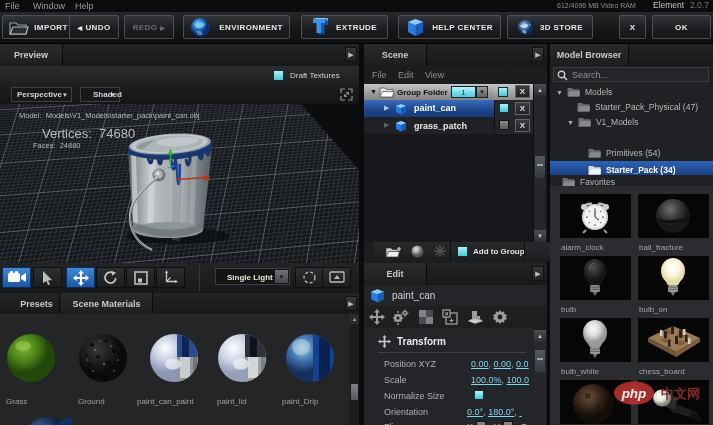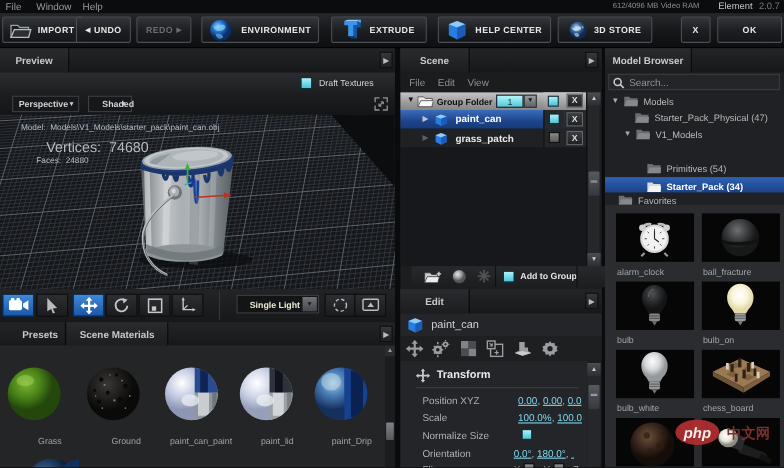--- a/index.html
+++ b/index.html
@@ -14,21 +14,21 @@
 .btn{position:absolute;top:3px;height:24px;background:linear-gradient(#33363a,#1c1e21 55%,#141619);border:1px solid #4b4f55;border-radius:2px;color:#e8e8e8;font-size:8px;font-weight:bold;letter-spacing:.4px;display:flex;align-items:center;justify-content:center;}
 .btn.dis{color:#6a6d72;}
 
 .tabbar{position:absolute;height:22px;background:linear-gradient(#222426,#17181a);}
 .tab{position:absolute;top:0;height:22px;background:linear-gradient(#292b2e,#1b1d1f);border-right:1px solid #0a0a0a;color:#c9c9c9;font-size:9px;font-weight:bold;display:flex;align-items:center;justify-content:center;}
 .arrowbtn{position:absolute;width:12px;height:15px;top:3px;background:linear-gradient(#35383c,#1f2123);border:1px solid #101112;color:#b9bdc1;font-size:7px;display:flex;align-items:center;justify-content:center;}
 .cyanbox{background:linear-gradient(#aef3fb,#49c3d6);border:1px solid #0d2f36;}
 .greybox{background:linear-gradient(#8a8a8a,#5a5a5a);border:1px solid #111;}
 .tbtn{position:absolute;top:4px;width:29px;height:21px;background:linear-gradient(#2c2e31,#1a1c1e);border:1px solid #0d0e0f;display:flex;align-items:center;justify-content:center;}
 .tbtn.on{background:linear-gradient(#3f8ad8,#1b55a8);border:1px solid #0b2c55;}
-.mlabel{position:absolute;font-size:8px;color:#9fa2a6;text-align:right;}
+.mlabel{position:absolute;font-size:8px;color:#9fa2a6;text-align:left;}
 .xbtn{position:absolute;width:15px;height:13px;background:linear-gradient(#3a3d41,#1f2123);border:1px solid #666;color:#ddd;font-size:8px;font-weight:bold;text-align:center;line-height:12px;}
 .chk{position:absolute;width:10px;height:10px;}
 .val{color:#7fd8ee;text-decoration:underline;}
 .mbrow{position:absolute;left:0;width:163px;height:14px;display:flex;align-items:center;font-size:8.5px;color:#b9b9b9;}
 .tile{position:absolute;width:71px;height:44px;background:#060607;}
 .tlabel{position:absolute;font-size:8px;color:#a2a5a9;}
 </style>
 </head>
 <body>
 

